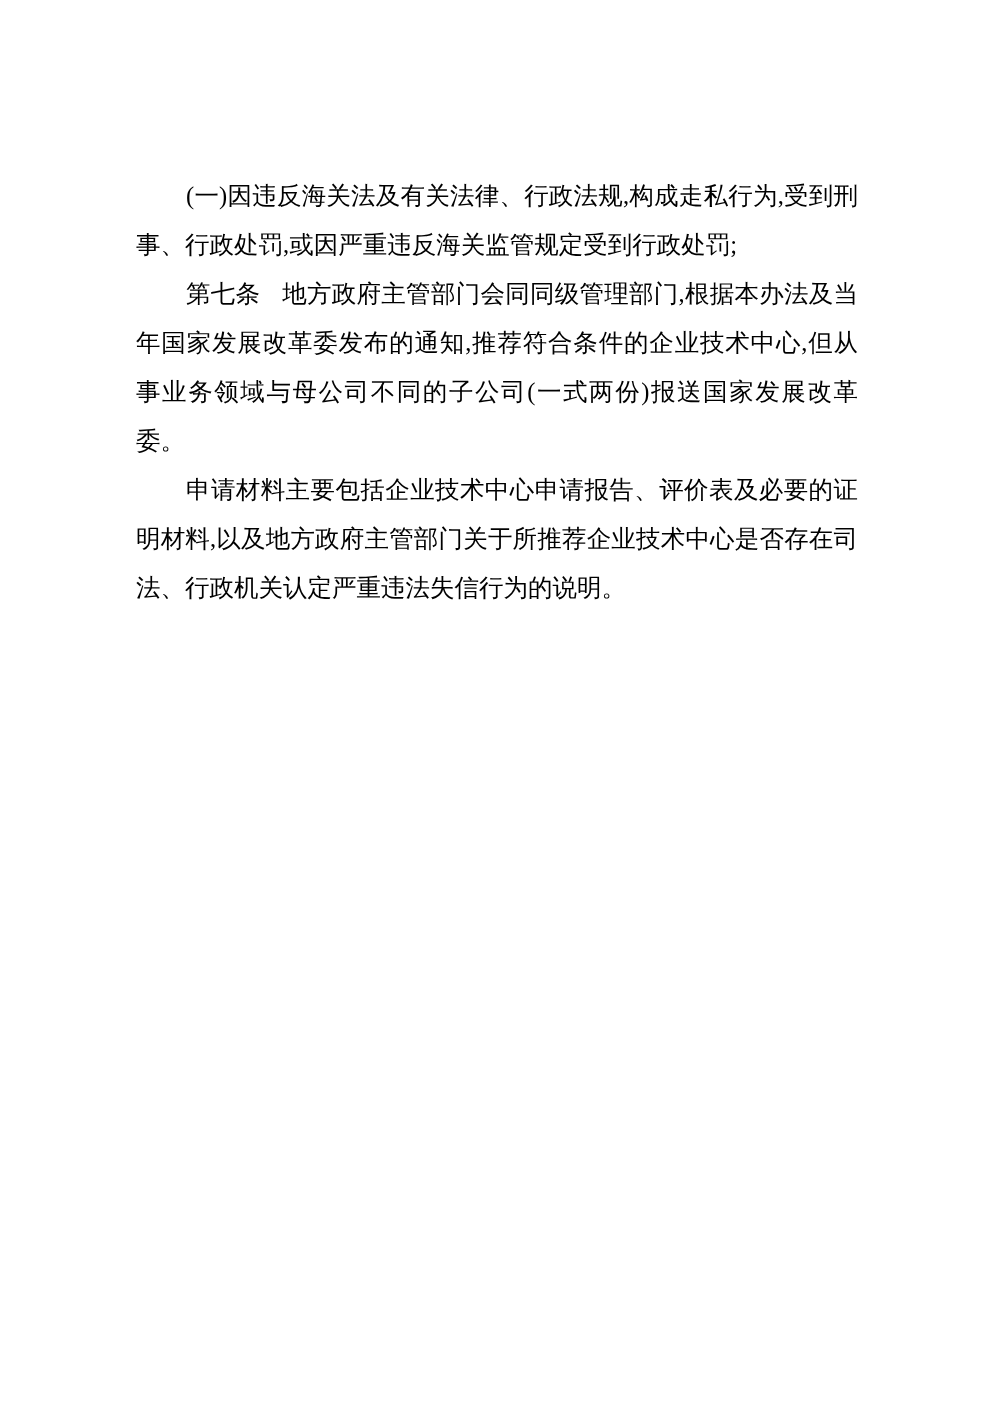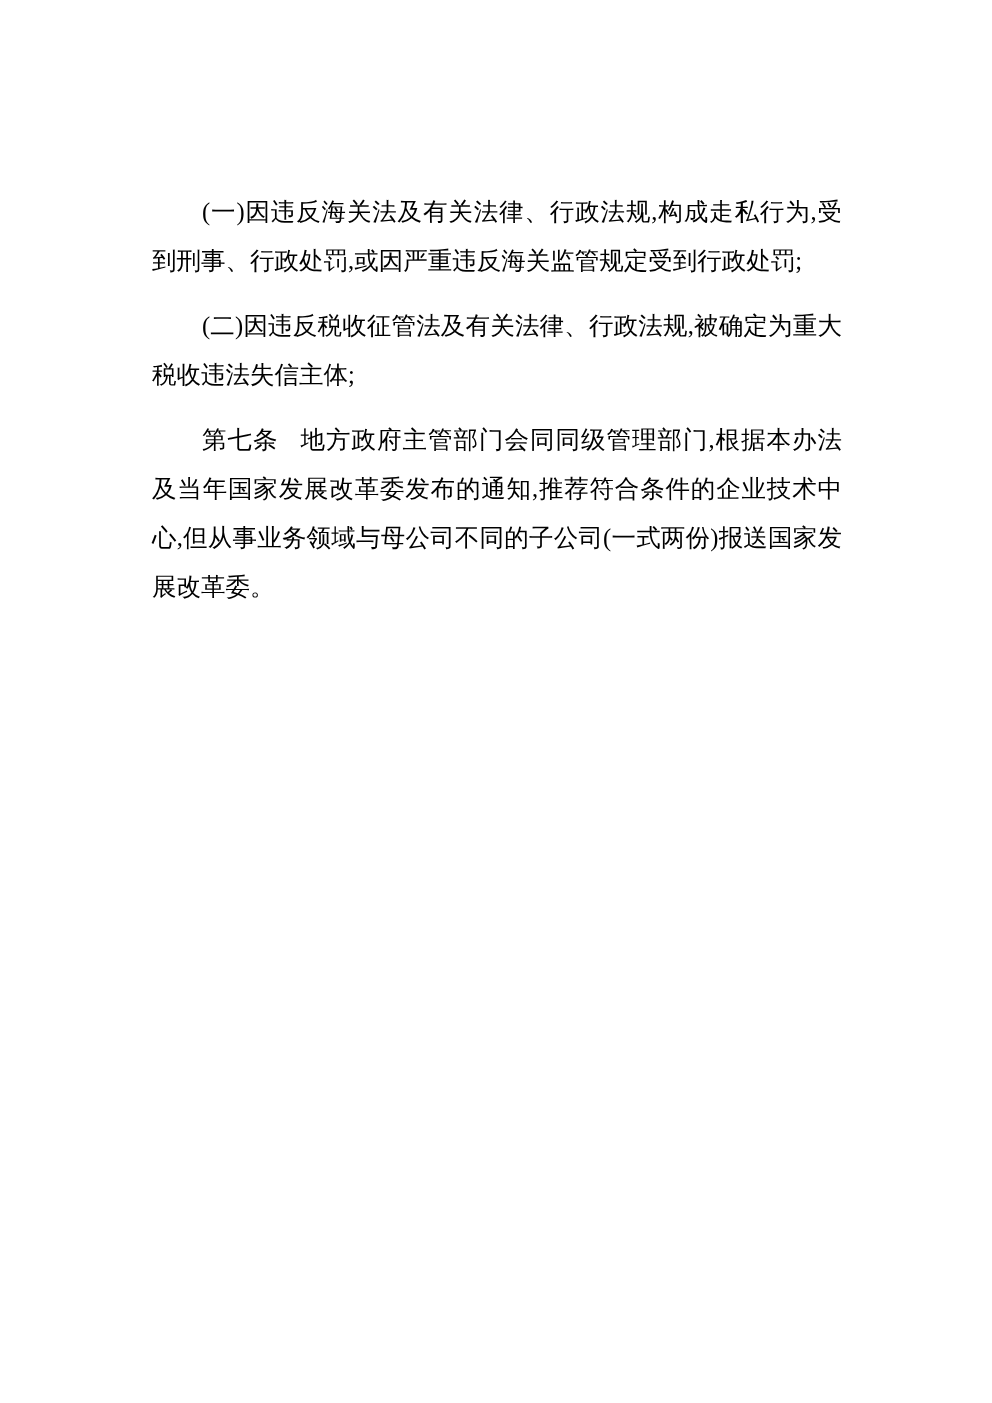--- a/index.html
+++ b/index.html
@@ -20,40 +20,40 @@
     top: 171px;
     width: 722px;
     font-family: "Liberation Serif", "DejaVu Serif", serif;
     font-size: 24.5px;
     line-height: 49px;
     color: #000000;
     text-align: justify;
     text-justify: inter-character;
   }
   p.para {
-    margin: 16px;
+    margin: 0;
     padding: 0;
     text-indent: 50px;
     word-break: break-all;
     overflow-wrap: break-word;
   }
   .article-label {
     font-weight: normal;
     margin-right: 22px;
   }
 </style>
 </head>
 <body>
 
 <div class="page">
   <div class="doc">
   <p class="para"><span class="para-text">(一)因违反海关法及有关法律、行政法规,构成走私行为,受到刑事、行政处罚,或因严重违反海关监管规定受到行政处罚;</span></p>
 
-  <p class="para"><span class="para-text">(二)因违反税收征管法及有关法律、行政法规,被确定为重大税收违法失信主体;</span></p>
 
 
   <p class="para"><span class="article-label">第七条</span><span class="para-text">地方政府主管部门会同同级管理部门,根据本办法及当年国家发展改革委发布的通知,推荐符合条件的企业技术中心,但从事业务领域与母公司不同的子公司(一式两份)报送国家发展改革委。</span></p>
 
+  <p class="para"><span class="para-text">申请材料主要包括企业技术中心申请报告、评价表及必要的证明材料,以及地方政府主管部门关于所推荐企业技术中心是否存在司法、行政机关认定严重违法失信行为的说明。</span></p>
 
 
 
 </div>
 </div>
 
 </body></html>

